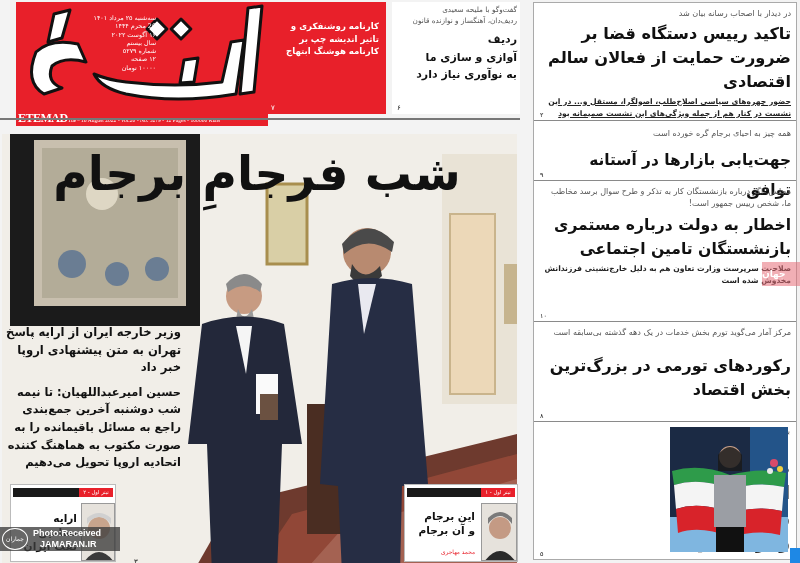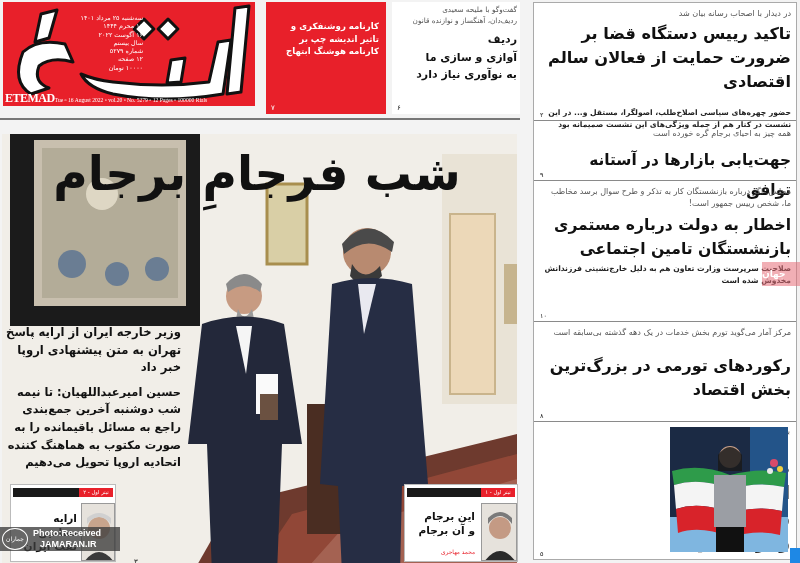--- a/index.html
+++ b/index.html
@@ -1,21 +1,21 @@
 <!DOCTYPE html>
 <html><head>
 <meta charset="utf-8">
 <style>
   * { box-sizing: border-box; margin: 0; padding: 0; }
   html, body { width: 800px; height: 563px; overflow: hidden; background: #f3f3f3; }
   body { font-family: "DejaVu Sans", sans-serif; position: relative; color: #111; }
   .rtl { direction: rtl; text-align: right; }
 
   
-  #masthead { position: absolute; left: 3px; top: 2px; width: 252px; height: 104px; background: #e8202a; overflow: hidden; }
+  #masthead { position: absolute; left: 16px; top: 2px; width: 252px; height: 124px; background: #e8202a; overflow: hidden; }
   #logo-svg { position: absolute; left: 0; top: 0; }
   #dateline { position: absolute; left: 70px; top: 12px; width: 70px; color: #fff; font-size: 6.4px; line-height: 8.3px; direction: rtl; text-align: right; }
   #dateline div { white-space: nowrap; }
   #en-line { position: absolute; left: 2px; bottom: 2px; color: #fff; font-family: Liberation Serif, serif; display: flex; align-items: flex-end; gap: 0; white-space: nowrap; }
   #en-line .brand { font-size: 12px; font-weight: bold; letter-spacing: -0.5px; line-height: 12px; }
   #en-line .meta { font-size: 5.6px; line-height: 8px; }
 
   
   #red-teaser { position: absolute; left: 266px; top: 2px; width: 120px; height: 112px; background: #e8202a; color: #fff; padding: 18px 7px 0 4px; }
   #red-teaser .kicker { font-size: 8.6px; font-weight: bold; line-height: 12.5px; }
@@ -59,21 +59,21 @@
   
   #right-col { position: absolute; left: 533px; top: 2px; width: 264px; height: 558px; background: #fff; border: 1px solid #aaa; }
   .story { position: absolute; left: 0; width: 262px; border-bottom: 1px solid #8a8a8a; direction: rtl; text-align: right; padding: 0 5px 0 6px; }
   .story .kicker { font-size: 8.1px; color: #555; line-height: 11.5px; }
   .story .headline { font-size: 14.6px; font-weight: bold; color: #111; line-height: 30px; }
   .story .body { font-size: 7.6px; font-weight: bold; color: #222; line-height: 12px; }
   .story .pnum { position: absolute; left: 6px; bottom: 1px; font-size: 6.4px; direction: ltr; }
 
   #s1 { top: 0; height: 118px; padding-top: 5px; }
   #s1 .headline { margin-top: 2px; font-size: 16.2px; line-height: 24px; }
-  #s1 .body { margin-top: 13px; }
+  #s1 .body { margin-top: 2px; text-decoration: underline; }
   #s2 { top: 121px; height: 57px; padding-top: 4px; }
   #s2 .headline { margin-top: 5px; font-size: 15.4px; }
   #s3 { top: 180px; height: 139px; padding-top: 3px; }
   #s3 .headline { margin-top: 4px; font-size: 15.6px; line-height: 24px; }
   #s3 .body { margin-top: 2px; }
   #s4 { top: 321px; height: 98px; padding-top: 3px; }
   #s4 .headline { margin-top: 15px; font-size: 16px; line-height: 24px; }
   #s5 { top: 421px; height: 135px; border-bottom: none; }
   #s5 .kicker { position: absolute; right: 6px; top: 2px; width: 110px; }
   #s5 .headline { position: absolute; right: 6px; top: 32px; width: 125px; font-size: 18.5px; line-height: 24.5px; }
@@ -97,21 +97,21 @@
 
       <path d="M20 50 Q35 36 62 42 L70 60 Q48 54 36 64 Q30 80 46 86 L28 92 Q8 80 20 50 Z"></path>
       <path d="M38 12 L54 8 L46 36 L32 40 Z"></path>
 
       <rect x="134" y="20" width="14" height="14" transform="rotate(45 141 27)"></rect>
       <rect x="158" y="20" width="14" height="14" transform="rotate(45 165 27)"></rect>
     </g>
   </svg>
   <div id="dateline">
     <div>سه‌شنبه ۲۵ مرداد ۱۴۰۱</div>
-    <div>۱۸ محرم ۱۴۴۴</div>
+    <div>20 محرم ۱۴۴۴</div>
     <div>۱۶ آگوست ۲۰۲۲</div>
     <div>سال بیستم</div>
     <div>شماره ۵۲۷۹</div>
     <div>۱۲ صفحه</div>
     <div>۱۰۰۰۰ تومان</div>
   </div>
   <div id="en-line">
     <span class="brand">ETEMAD</span>
     <span class="meta">Tue ▫ 16 August 2022 ▫ vol.20 ▫ No. 5279 ▫ 12 Pages ▫ 100000 Rials</span>
   </div>

